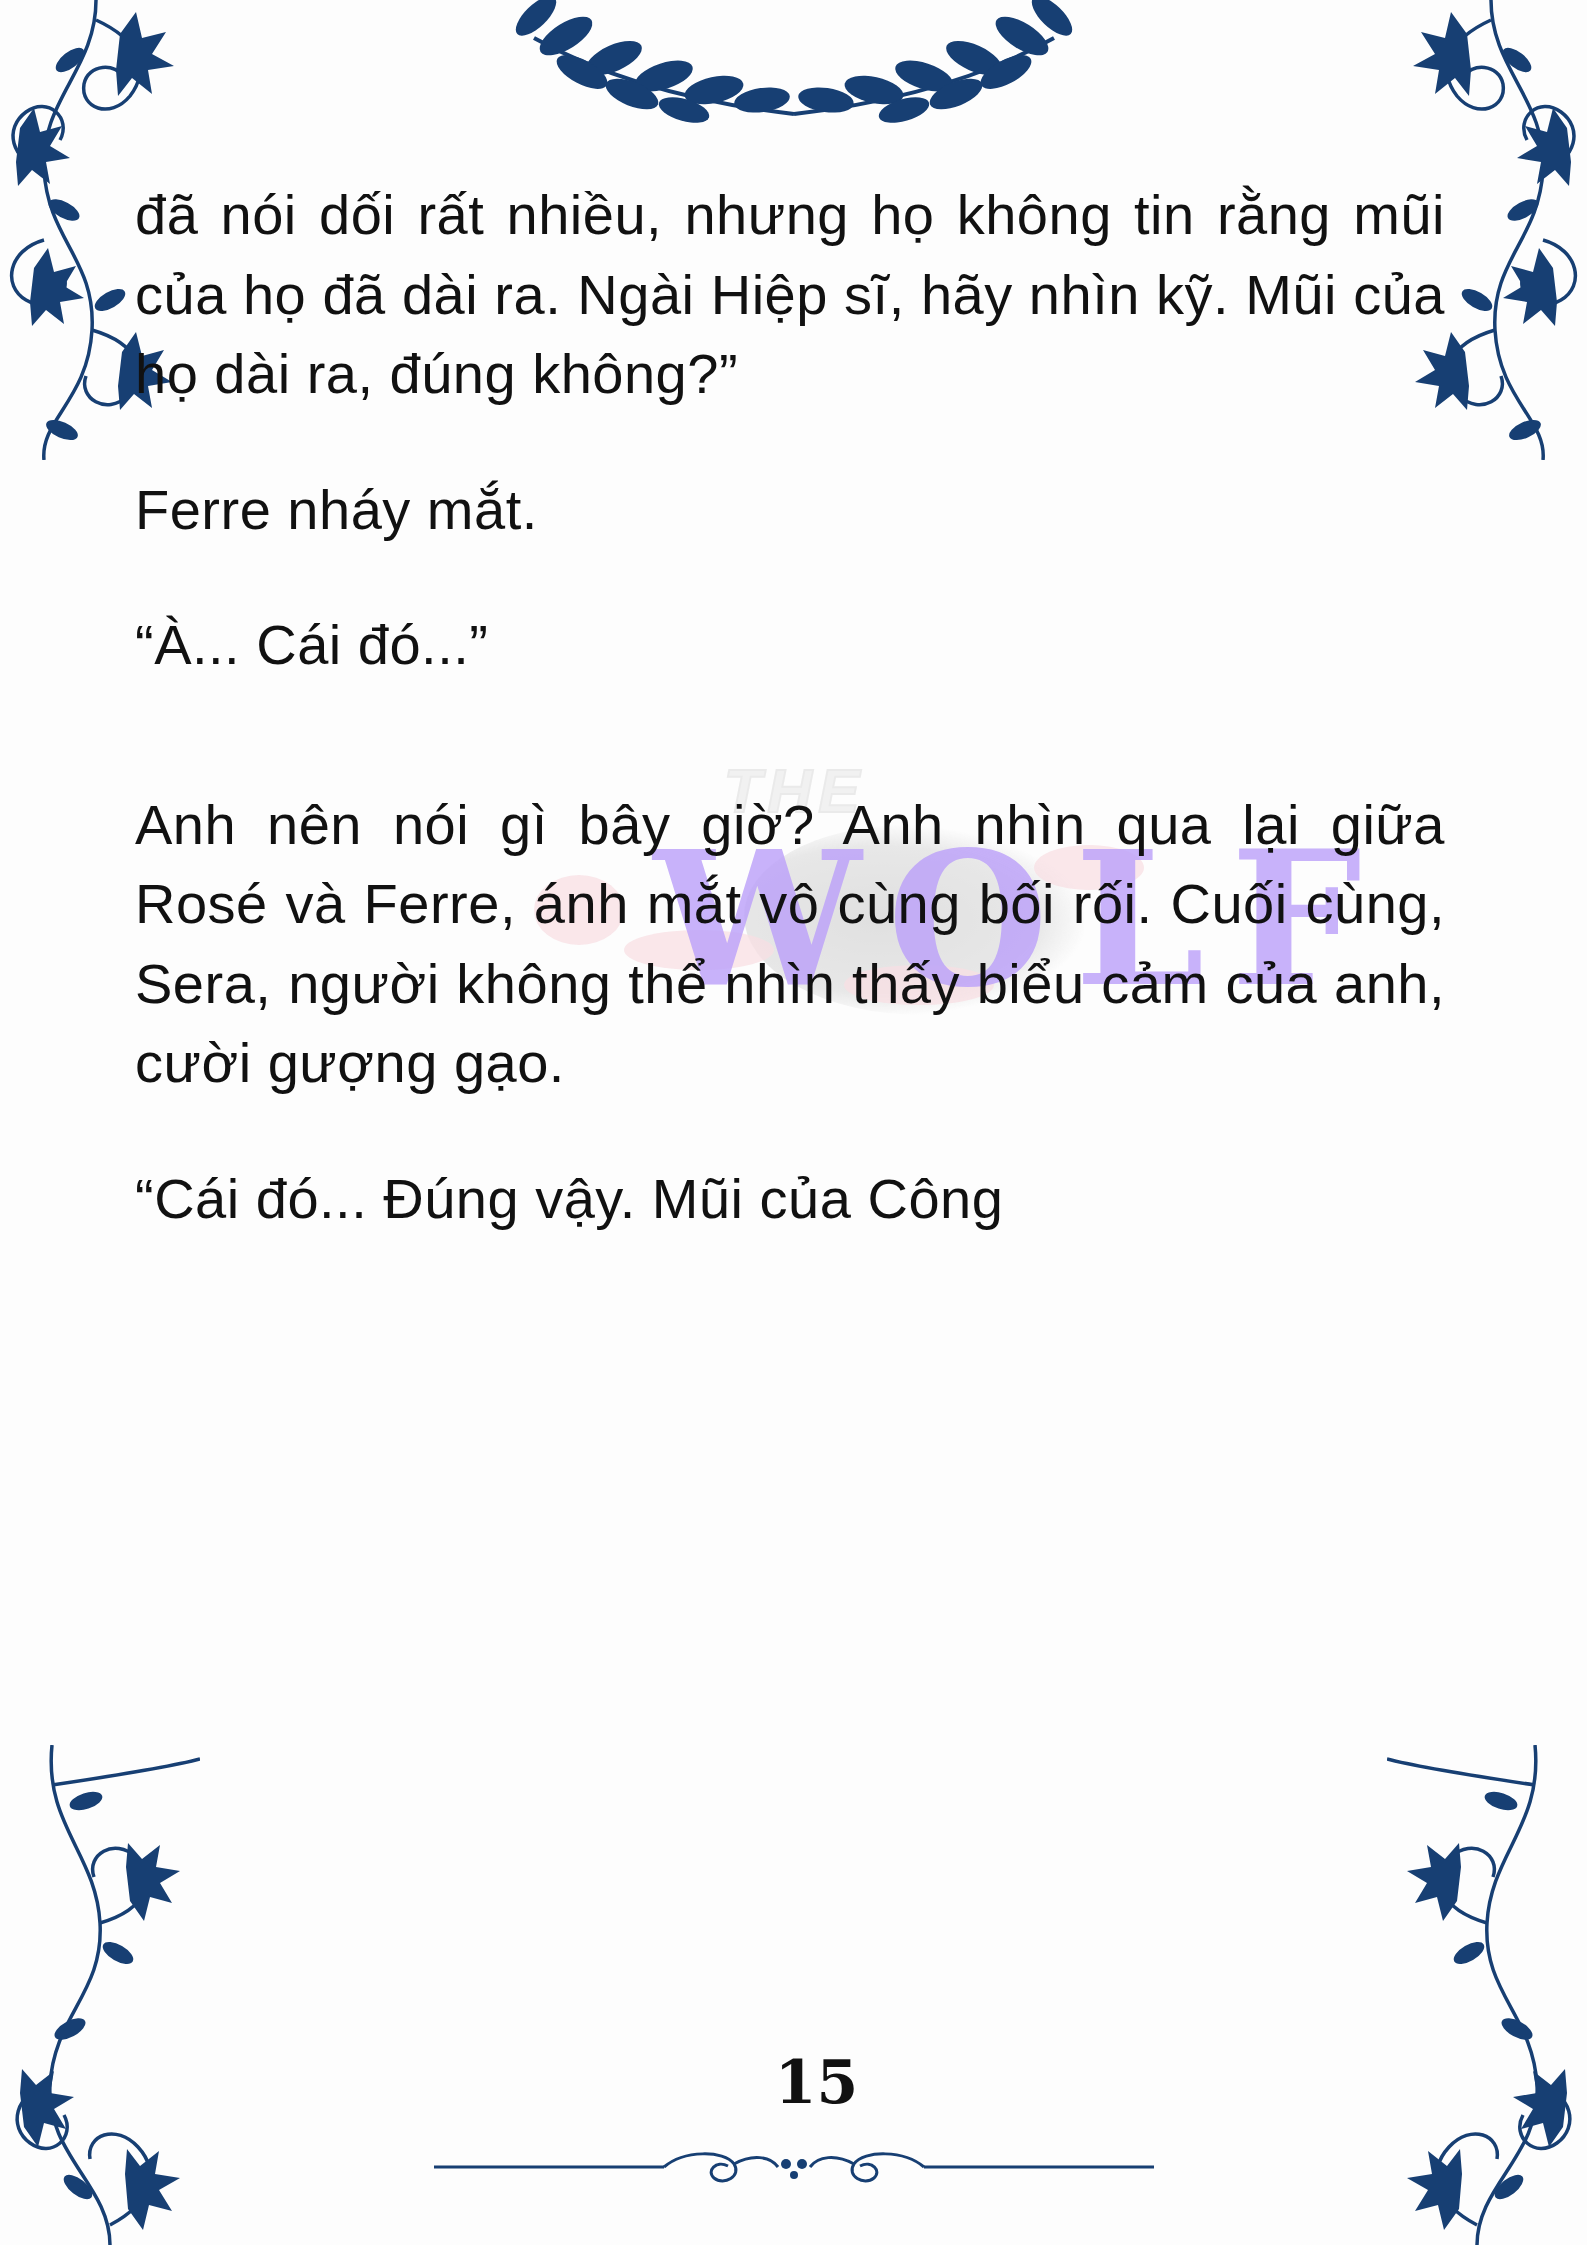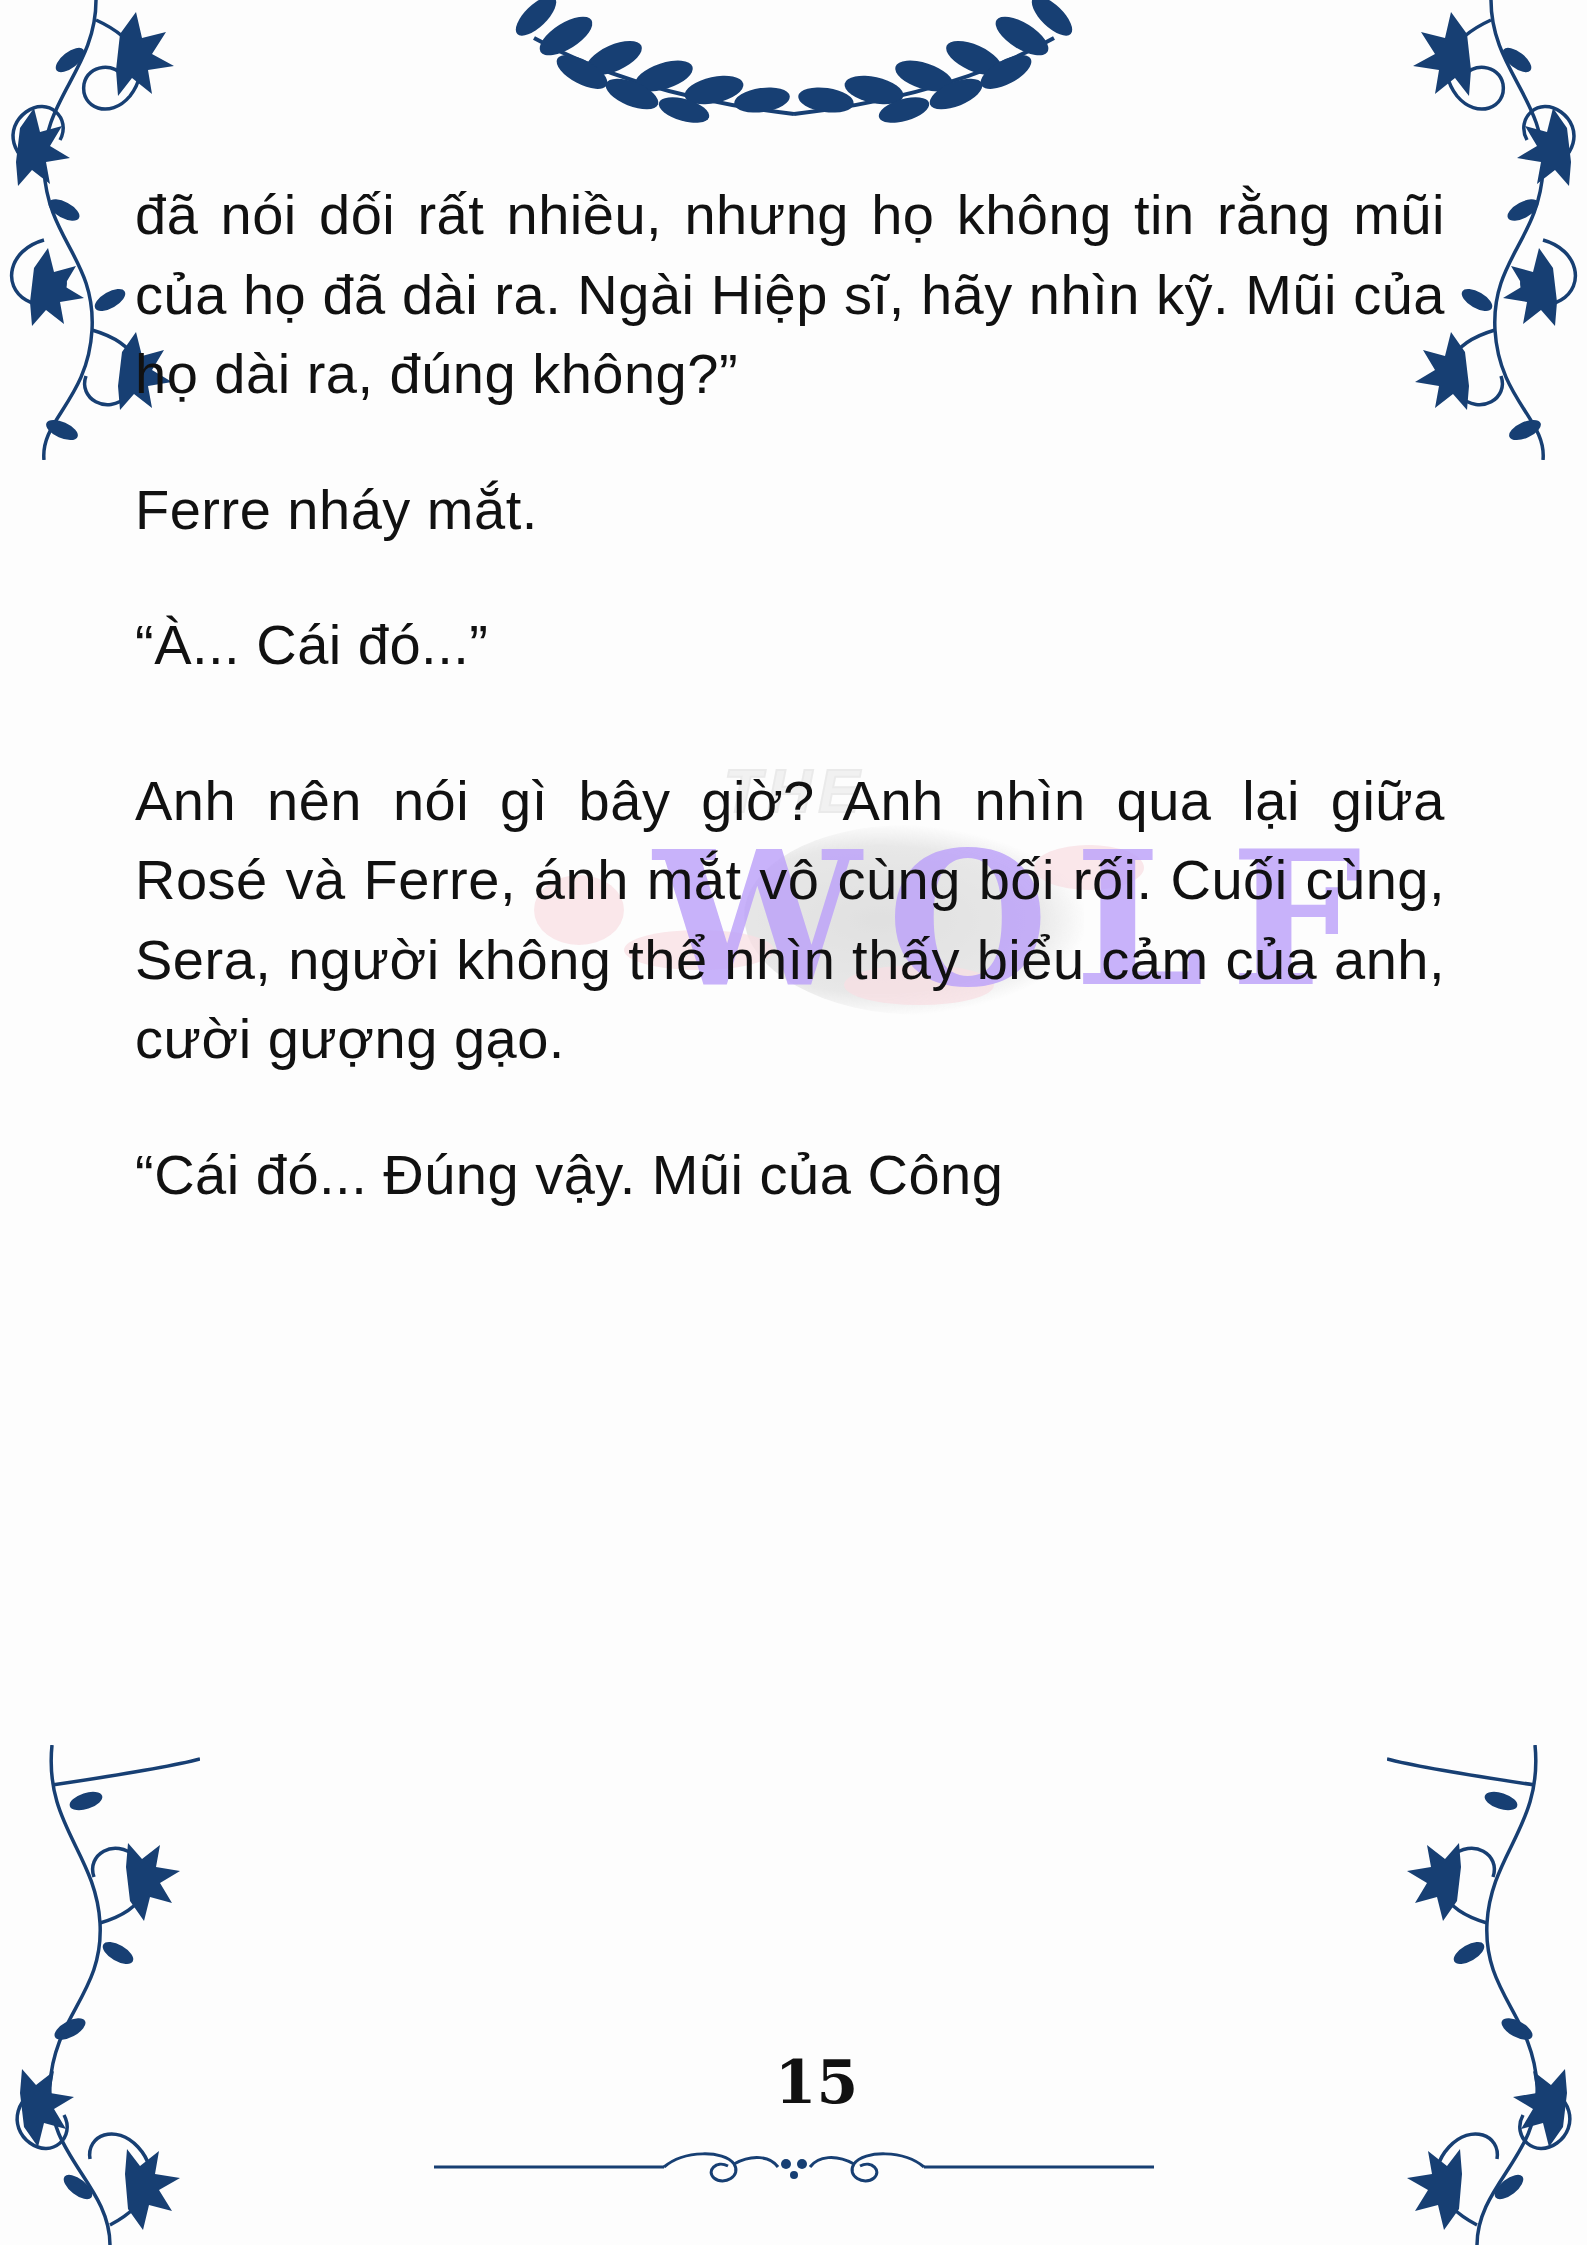--- a/index.html
+++ b/index.html
@@ -250,21 +250,21 @@
     <div class="wm-shape" style="left:210px; top:175px; width:150px; height:40px;"></div>
     <div class="wm-shape" style="left:430px; top:210px; width:150px; height:40px;"></div>
     <div class="wm-shape" style="left:620px; top:90px; width:110px; height:45px;"></div>
     <div class="wm-the">THE</div>
     <div class="wm-wolf">WOLF</div>
   </div>
 
   <div class="content">
     <p class="para">đã nói dối rất nhiều, nhưng họ không tin rằng mũi của họ đã dài ra. Ngài Hiệp sĩ, hãy nhìn kỹ. Mũi của họ dài ra, đúng không?”</p>
     <p class="para short">Ferre nháy mắt.</p>
-    <p class="para short" style="margin-bottom:76px;">“À... Cái đó...”</p>
+    <p class="para short" style="margin-bottom:100px;">“À... Cái đó...”</p>
     <p class="para">Anh nên nói gì bây giờ? Anh nhìn qua lại giữa Rosé và Ferre, ánh mắt vô cùng bối rối. Cuối cùng, Sera, người không thể nhìn thấy biểu cảm của anh, cười gượng gạo.</p>
     <p class="para last">“Cái đó... Đúng vậy. Mũi của Công</p>
   </div>
 
   <div class="page-number">15</div>
 
   <div class="bottom-rule">
     <svg width="720" height="46" viewBox="0 0 720 46">
       <g stroke="#173f73" stroke-width="3" fill="none">
         <line x1="0" y1="23" x2="230" y2="23"></line>

